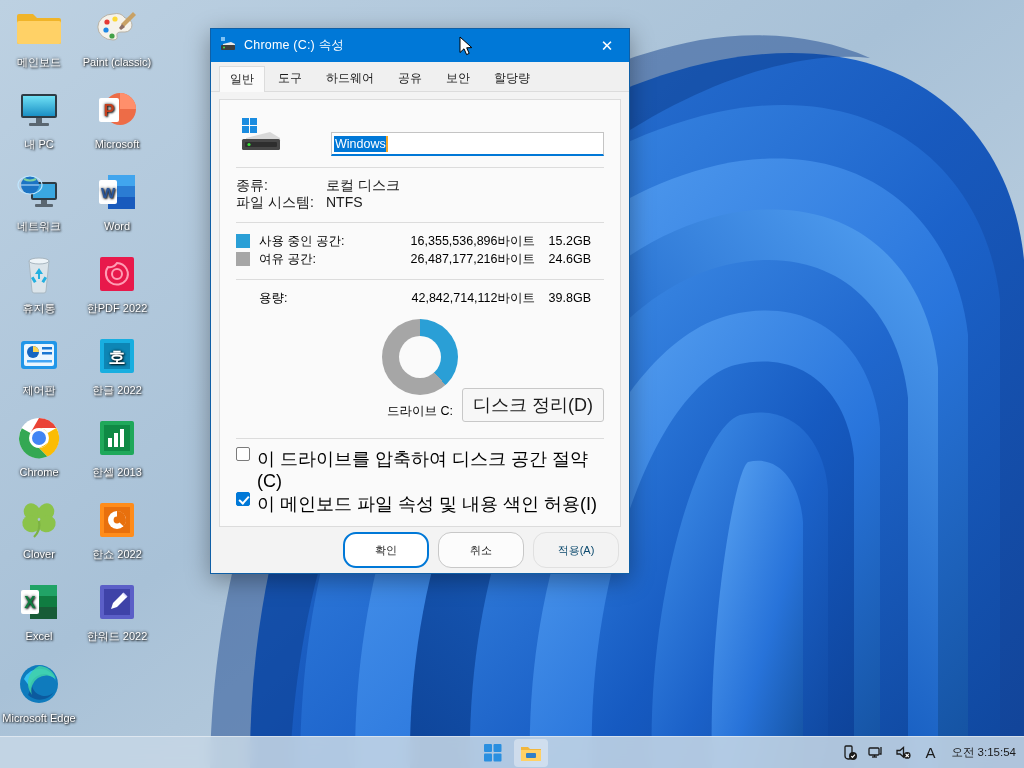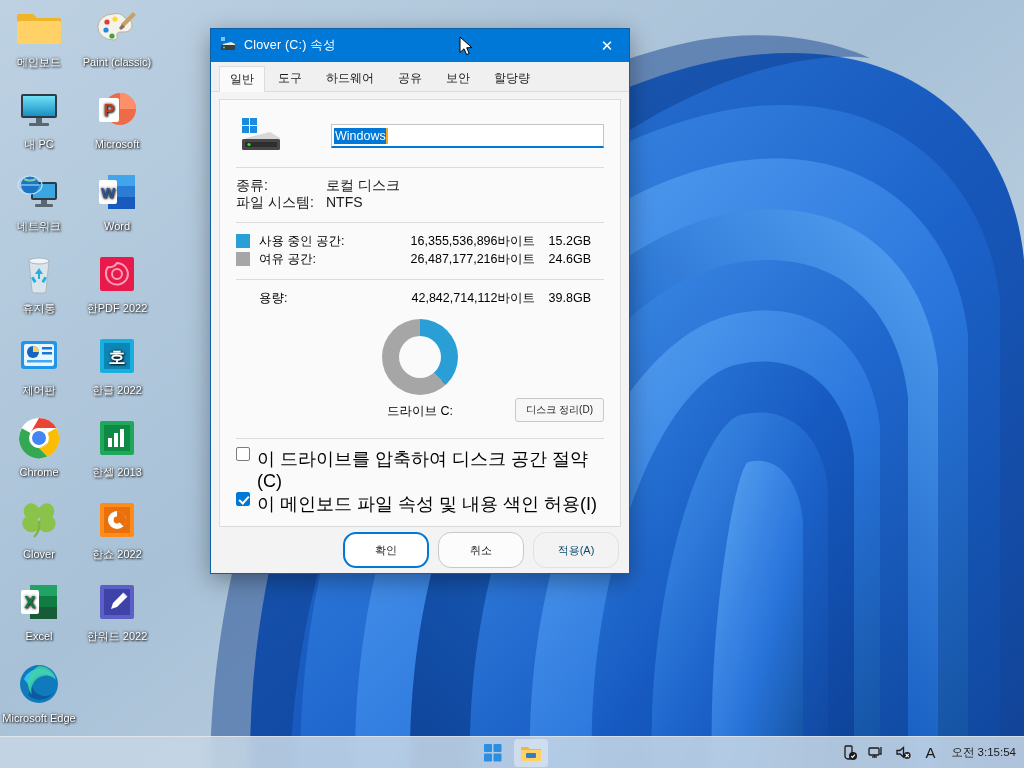--- a/index.html
+++ b/index.html
@@ -60,21 +60,21 @@
   .tab.active {
     background: #fafafa; border-color: #dcdcdc; position: relative; top: 1px;
   }
 
   #panel {
     margin: 7px 8px 0 8px; background: #fafafa; border: 1px solid #dcdcdc;
     flex: 1; position: relative; padding: 0 16px;
   }
 
   
-  .name-row { display: flex; align-items: center; margin-top: 16px; }
+  .name-row { display: flex; align-items: flex-end; margin-top: 16px; }
   #drive-icon { width: 48px; height: 40px; position: relative; flex: none; }
   #vol-input {
     margin-left: 47px; flex: 1; height: 24px;
     border: 1px solid #c4c4c4; border-bottom: 2px solid #0078d7;
     background: #fff; font-size: 12.5px; display: flex; align-items: center;
     padding-left: 2px;
   }
   .sel-text {
     background: #0078d7; color: #fff; padding: 1px 0 1px 1px;
     border-right: 2px solid #f5a623;
@@ -96,21 +96,21 @@
   #donut { width: 76px; height: 76px; margin: 0 auto; border-radius: 50%; position: relative; }
   #donut::after {
     content: ""; position: absolute; left: 50%; top: 50%;
     width: 42px; height: 42px; margin: -21px 0 0 -21px;
     background: #fafafa; border-radius: 50%;
   }
   #drive-caption { font-size: 12.5px; margin-top: 8px; }
   #cleanup-btn {
     position: absolute; right: 0; bottom: -2px;
     border: 1px solid #c8c8c8; background: #f7f7f7; border-radius: 3px;
-    font-size: 10px; padding: 4px 10px; color: #1b1b1b;
+    font-size: 18px; padding: 4px 10px; color: #1b1b1b;
   }
 
   .chk-row { display: flex; align-items: flex-start; font-size: 18px; }
   .chkbox {
     width: 14px; height: 14px; border: 1px solid #7b7b7b; background: #fff;
     flex: none; margin-right: 7px; position: relative; border-radius: 2px;
   }
   .chkbox.checked { background: #0078d7; border-color: #0078d7; }
   .chkbox.checked::after {
     content: ""; position: absolute; left: 4px; top: 1px;
@@ -421,21 +421,21 @@
 
     <div id="titlebar">
       <span>
         <svg width="16" height="14" viewBox="0 0 16 14">
           <rect x="1" y="0" width="4" height="4" fill="#7fc2f5"></rect>
           <path d="M3,7 L11,5 L15,7 L15,8 L3,8 Z" fill="#e8e8e8"></path>
           <rect x="1" y="8" width="14" height="5" rx="1" fill="#3d3d3d"></rect>
           <circle cx="4" cy="10.5" r="1" fill="#4be04b"></circle>
         </svg>
       </span>
-      <span id="title-text">Clover (C:) 속성</span>
+      <span id="title-text">Chrome (C:) 속성</span>
       <div id="close-btn">✕</div>
     </div>
 
     <div id="tabstrip">
         <div class="tab active">일반</div>
         <div class="tab">도구</div>
         <div class="tab">하드웨어</div>
         <div class="tab">공유</div>
         <div class="tab">보안</div>
         <div class="tab">할당량</div>

